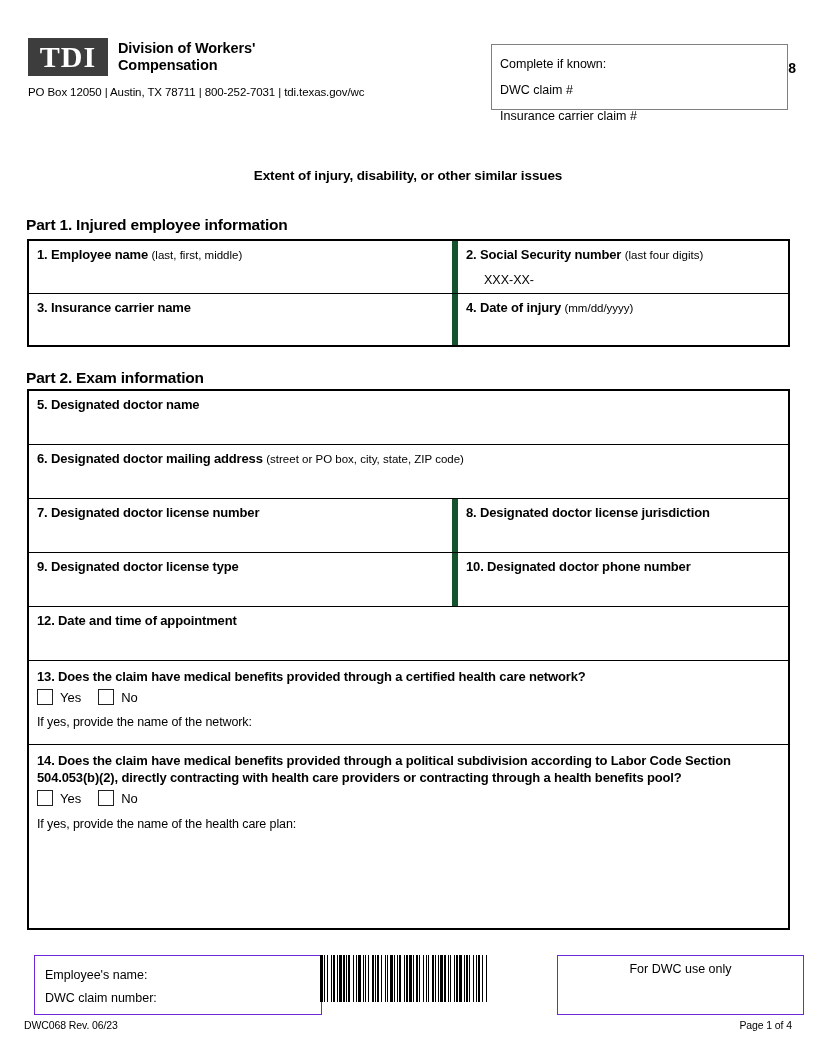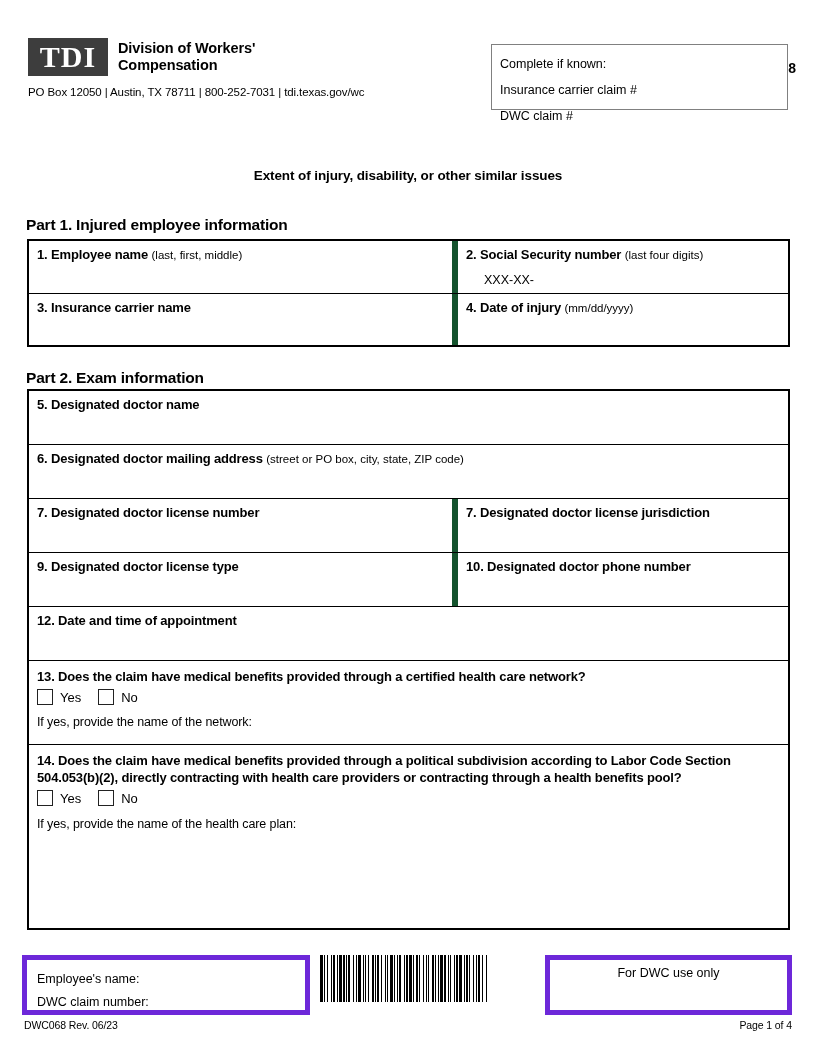--- a/index.html
+++ b/index.html
@@ -114,22 +114,23 @@
     border: 1.6px solid #222;
     background: #fff;
     display: inline-block;
     flex: none;
   }
   .cb-lbl { font-size: 13px; margin-right: 10px; }
 
   
   .foot-box {
     position: absolute;
-    border: 5px solid #6d28d9;
+    border: 1px solid #6d28d9;
     background: #fff;
+    margin-left: 12px;
   }
   #foot-left  { left: 22px;  top: 955px; width: 288px; height: 60px; padding: 8px 0 0 10px; }
   #foot-right { left: 545px; top: 955px; width: 247px; height: 60px; padding: 6px 0 0 0; text-align: center; }
   #foot-left div { font-size: 12.5px; line-height: 23px; }
   #foot-right div { font-size: 12.5px; }
 
   .barcode {
     position: absolute; left: 320px; top: 955px;
     width: 215px; height: 47px;
     display: flex; align-items: stretch;
@@ -159,22 +160,22 @@
         </div>
       </div>
     </div>
 
     <div class="addr-line">PO Box 12050 | Austin, TX 78711 | 800-252-7031 | tdi.texas.gov/wc</div>
 
     <div class="form-no">DWC068</div>
 
     <div class="known-box">
       <div>Complete if known:</div>
+      <div>DWC claim #</div>
       <div>Insurance carrier claim #</div>
-      <div>DWC claim #</div>
     </div>
   </div>
 
   <div class="subtitle">Extent of injury, disability, or other similar issues</div>
 
   <div class="part-head" id="part1-head">Part 1. Injured employee information</div>
 
   <div class="tbl" id="tbl-part1">
 
     <div class="row" style="height:53px;">
@@ -212,21 +213,21 @@
       <div class="cell left" style="width:734px;">
         <div class="q"><span>6. Designated doctor mailing address</span> <span class="hint">(street or PO box, city, state, ZIP code)</span></div>
       </div>
     </div>
 
     <div class="row" style="height:54px;">
       <div class="cell left" style="width:423px;">
         <div class="q"><span>7. Designated doctor license number</span> <span class="hint"></span></div>
       </div>
       <div class="cell right" style="left:423px; width:336px;">
-        <div class="q"><span>7. Designated doctor license jurisdiction</span> <span class="hint"></span></div>
+        <div class="q"><span>8. Designated doctor license jurisdiction</span> <span class="hint"></span></div>
       </div>
     </div>
 
     <div class="row" style="height:54px;">
       <div class="cell left" style="width:423px;">
         <div class="q"><span>9. Designated doctor license type</span> <span class="hint"></span></div>
       </div>
       <div class="cell right" style="left:423px; width:336px;">
         <div class="q"><span>10.  Designated doctor phone number</span> <span class="hint"></span></div>
       </div>

